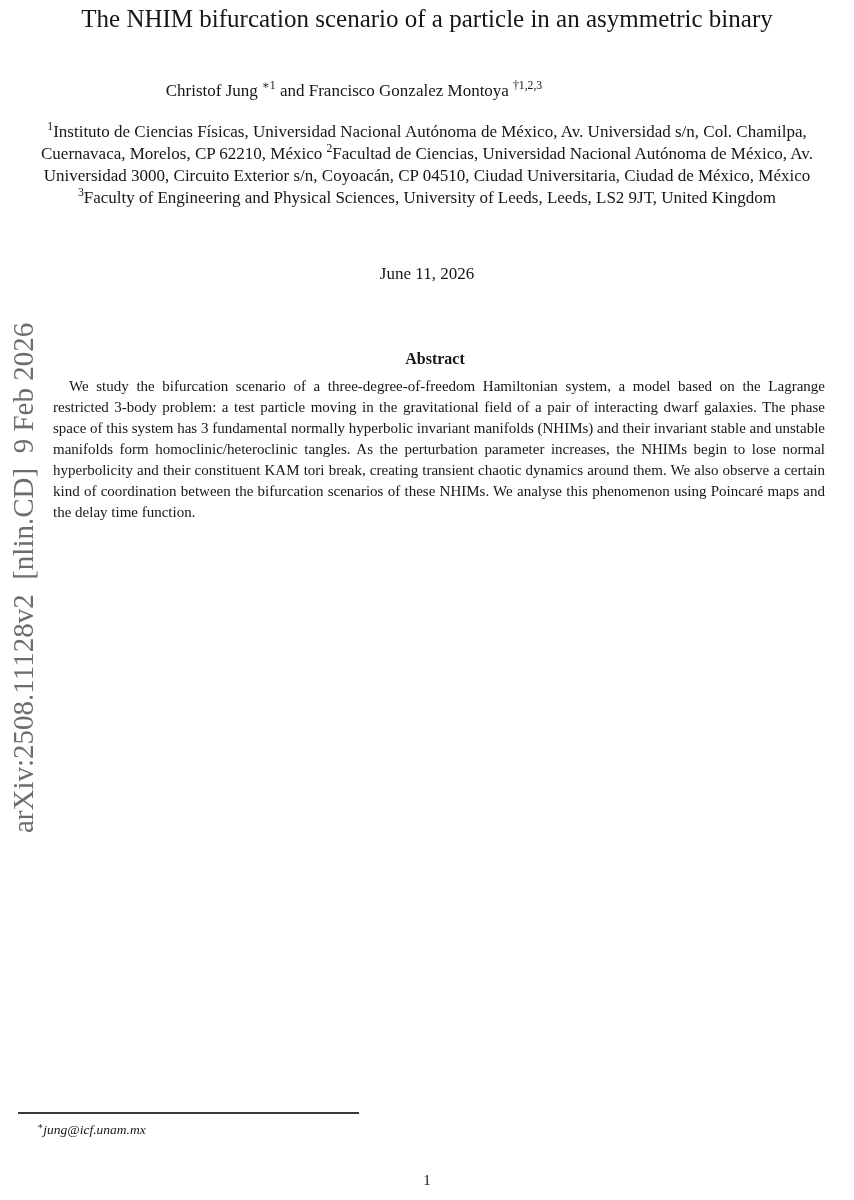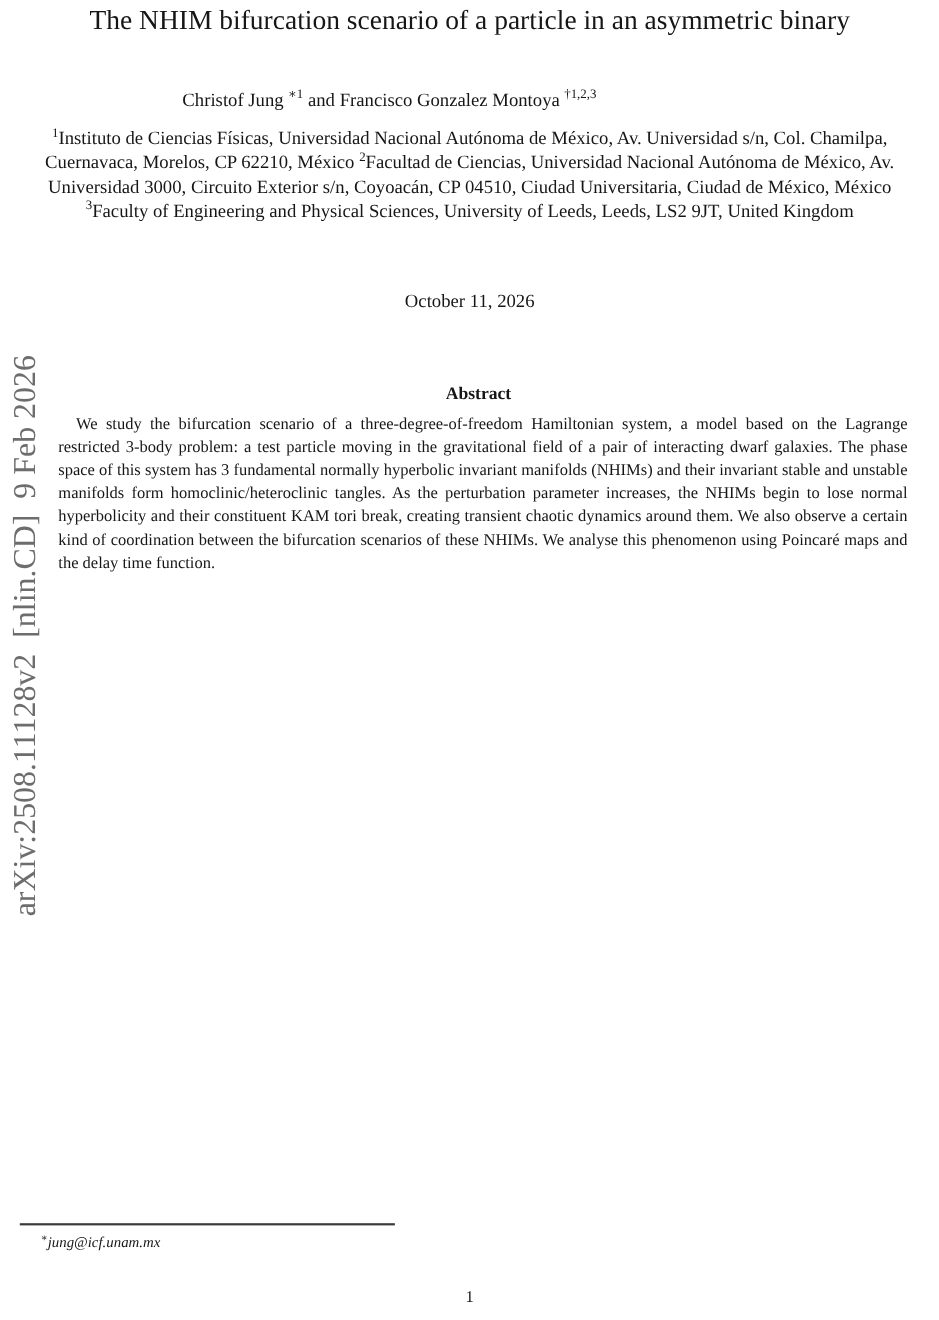--- a/index.html
+++ b/index.html
@@ -34,21 +34,21 @@
     font-size: 17px;
   }
   .author-sup, .affil-sup, .fn-sup {
     font-size: 69%;
     vertical-align: super;
     line-height: 0;
   }
   .author-sup { margin-left: 4px; }
   .affiliations {
     position: absolute;
-    top: 115px;
+    top: 121px;
     left: 27px;
     width: 800px;
     text-align: center;
     font-size: 17px;
     line-height: 22px;
   }
   .date-line {
     position: absolute;
     top: 264px;
     left: 0;
@@ -124,21 +124,21 @@
   </div>
 
   <div class="authors-line"><span>Christof Jung</span><sup class="author-sup">∗1</sup><span> and </span><span>Francisco Gonzalez Montoya</span><sup class="author-sup">†1,2,3</sup></div>
 
   <div class="affiliations">
     <span><sup class="affil-sup">1</sup><span>Instituto de Ciencias Físicas, Universidad Nacional Autónoma de México, Av. Universidad s/n, Col. Chamilpa, Cuernavaca, Morelos, CP 62210, México</span></span>
     <span><sup class="affil-sup">2</sup><span>Facultad de Ciencias, Universidad Nacional Autónoma de México, Av. Universidad 3000, Circuito Exterior s/n, Coyoacán, CP 04510, Ciudad Universitaria, Ciudad de México, México</span></span>
     <span><sup class="affil-sup">3</sup><span>Faculty of Engineering and Physical Sciences, University of Leeds, Leeds, LS2 9JT, United Kingdom</span></span>
   </div>
 
-  <div class="date-line">October 11, 2026</div>
+  <div class="date-line">June 11, 2026</div>
 
   <div class="abstract-heading">Abstract</div>
 
   <div class="abstract-body">We study the bifurcation scenario of a three-degree-of-freedom Hamiltonian system, a model based on the Lagrange restricted 3-body problem: a test particle moving in the gravitational field of a pair of interacting dwarf galaxies. The phase space of this system has 3 fundamental normally hyperbolic invariant manifolds (NHIMs) and their invariant stable and unstable manifolds form homoclinic/heteroclinic tangles. As the perturbation parameter increases, the NHIMs begin to lose normal hyperbolicity and their constituent KAM tori break, creating transient chaotic dynamics around them. We also observe a certain kind of coordination between the bifurcation scenarios of these NHIMs. We analyse this phenomenon using Poincaré maps and the delay time function.</div>
 
   <div class="footnote-rule"></div>
 
   <div class="footnotes">
     <div class="footnote"><sup class="fn-sup">∗</sup><span>jung@icf.unam.mx</span></div>
   </div>

